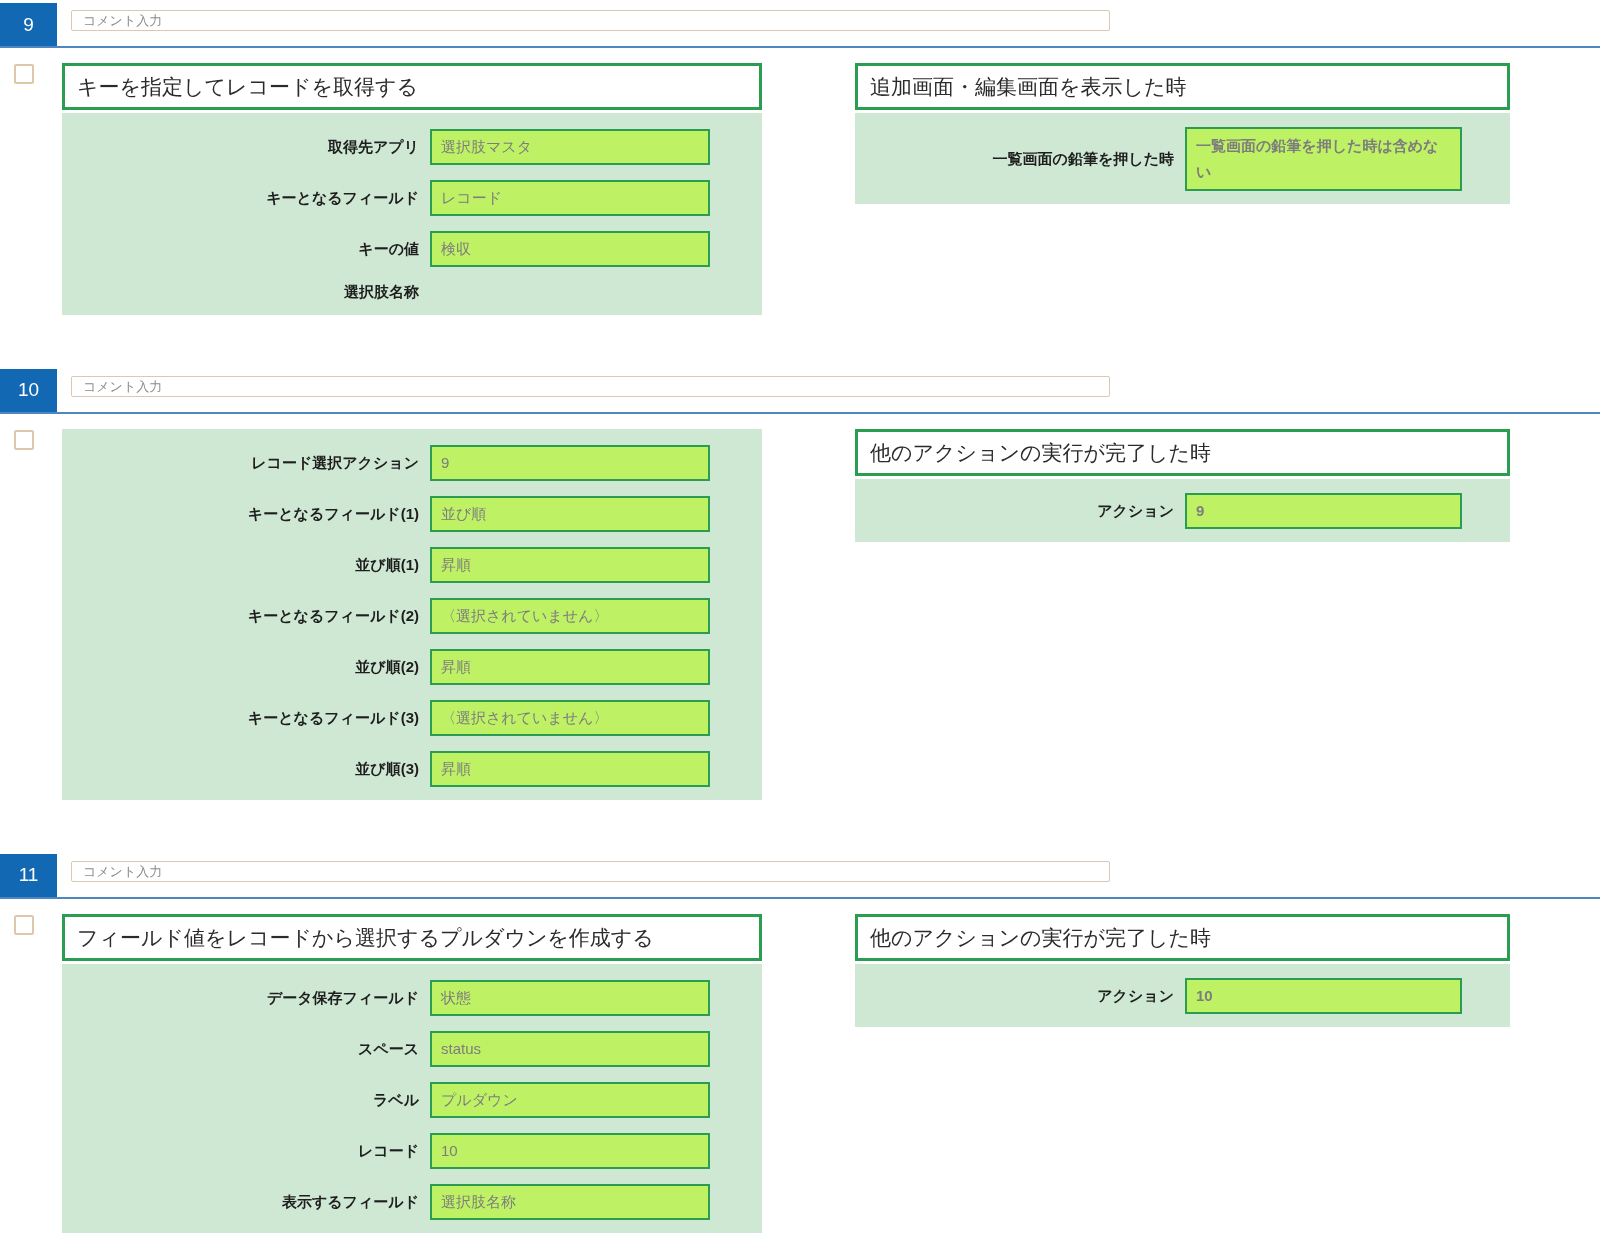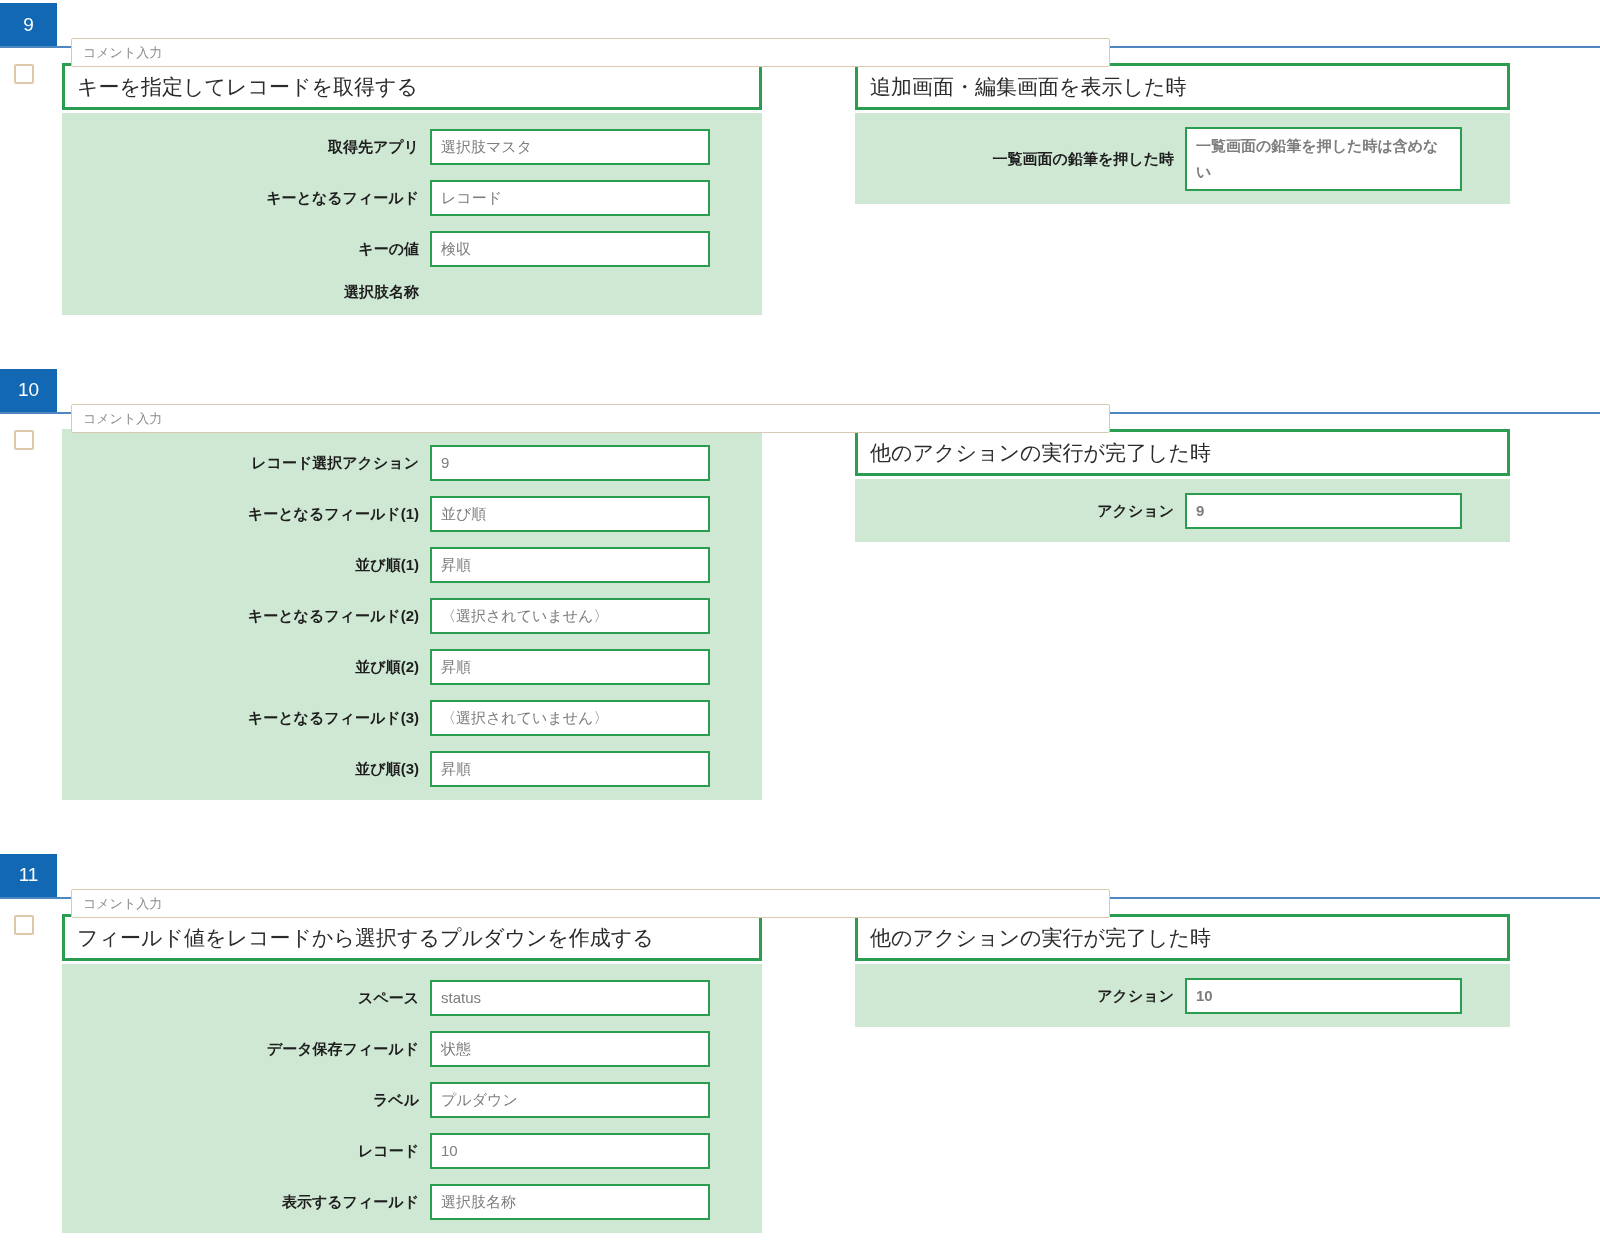--- a/index.html
+++ b/index.html
@@ -28,30 +28,29 @@
     background: #1268b3;
     color: #ffffff;
     font-size: 19px;
     display: flex;
     align-items: center;
     justify-content: center;
   }
   .comment-input {
     position: absolute;
     left: 71px; top: 7px;
-    width: 1039px; height: 29px;
+    width: 1039px; height: 21px;
     border: 1px solid #d9c9b2;
     border-radius: 2px;
     background: #ffffff;
     font-family: "Liberation Sans", "DejaVu Sans", sans-serif;
     font-size: 13px;
     color: #555555;
     padding: 9px 11px;
     outline: none;
-    margin-top: 28px;
   }
   .comment-input::placeholder { color: #8a8a8a; opacity: 1; }
 
   
   .sec-body {
     display: flex;
     align-items: flex-start;
     margin-top: 15px;
   }
   .check-col {
@@ -98,21 +97,21 @@
     font-weight: bold;
     font-size: 15px;
     color: #1e1e1e;
     line-height: 1.3;
   }
   .panel-right .flabel { flex: 0 0 330px; }
   .fbox {
     width: 280px;
     min-height: 31px;
     border: 2px solid #2a9d50;
-    background: #ffffff;
+    background: #bef264;
     padding: 3px 9px;
     font-size: 15px;
     color: #7d7d7d;
     display: flex;
     align-items: center;
     line-height: 26px;
   }
   .panel-right .fbox { width: 277px; font-weight: bold; }
   .fbox.wrap { display: block; padding-top: 4px; padding-bottom: 4px; }
 </style>
@@ -221,26 +220,26 @@
     <input class="comment-input" type="text" placeholder="コメント入力" style="">
   </div>
   <div class="sec-body">
     <div class="check-col">
       <div class="row-checkbox"></div>
     </div>
     <div class="panel-left">
       <div class="panel-title">フィールド値をレコードから選択するプルダウンを作成する</div>
       <div class="panel-fields">
         <div class="frow">
+          <div class="flabel">データ保存フィールド</div>
+          <div class="fbox">状態</div>
+        </div>
+        <div class="frow">
           <div class="flabel">スペース</div>
           <div class="fbox">status</div>
-        </div>
-        <div class="frow">
-          <div class="flabel">データ保存フィールド</div>
-          <div class="fbox">状態</div>
         </div>
         <div class="frow">
           <div class="flabel">ラベル</div>
           <div class="fbox">プルダウン</div>
         </div>
         <div class="frow">
           <div class="flabel">レコード</div>
           <div class="fbox">10</div>
         </div>
         <div class="frow">

